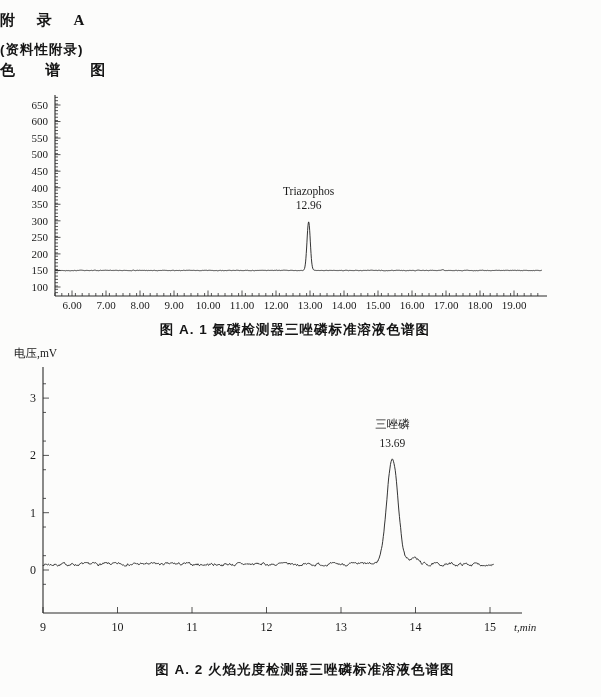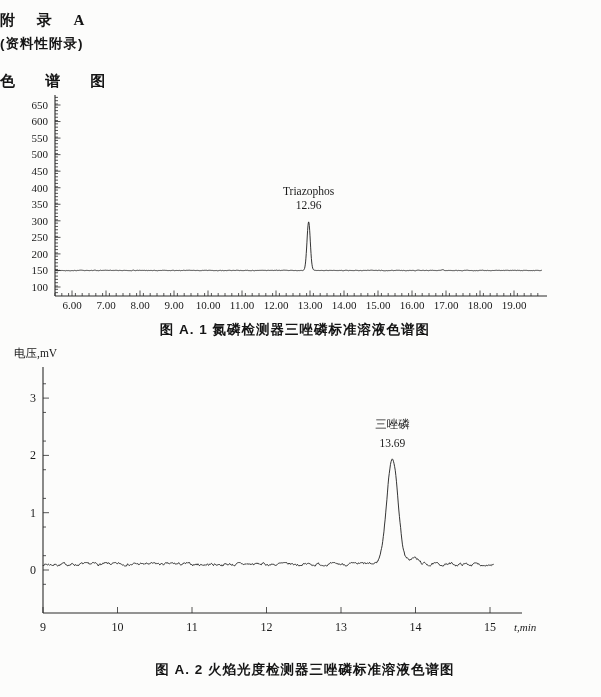--- a/index.html
+++ b/index.html
@@ -3,22 +3,22 @@
 <meta charset="utf-8">
 <style>
   html,body{margin:0;padding:0;background:#e8e8e8;}
   #page{
     position:relative;width:601px;height:697px;margin:0 auto;
     background:#fcfcfb;overflow:hidden;
     font-family:"Liberation Sans",sans-serif;color:#151515;
   }
   .title-block{position:absolute;left:0;top:11px;width:585px;text-align:left;}
   .title-line1{font-size:15px;font-weight:bold;letter-spacing:9px;font-family:"Liberation Serif","Liberation Sans",serif;}
-  .title-line2{font-size:13.5px;font-weight:bold;margin-top:5px;letter-spacing:1px;}
-  .title-line3{font-size:15px;font-weight:bold;margin-top:19px;letter-spacing:13px;}
+  .title-line2{font-size:13.5px;font-weight:bold;margin-top:11px;letter-spacing:1px;}
+  .title-line3{font-size:15px;font-weight:bold;margin-top:2px;letter-spacing:13px;}
   .figure{position:absolute;left:0;width:601px;}
   #fig-a1{top:85px;height:235px;}
   #fig-a2{top:340px;height:305px;}
   .caption{
     position:absolute;left:0;width:590px;text-align:center;
     font-size:13.5px;font-weight:bold;letter-spacing:1px;
   }
   #caption-a1{top:321px;}
   #caption-a2{top:661px;padding-left:10px;}
   svg{display:block;}

